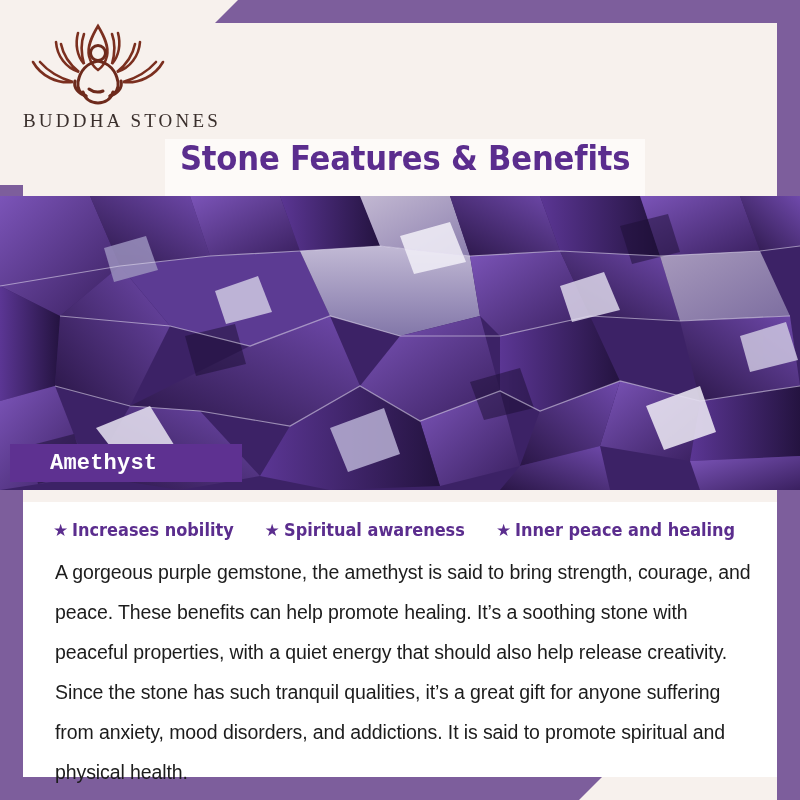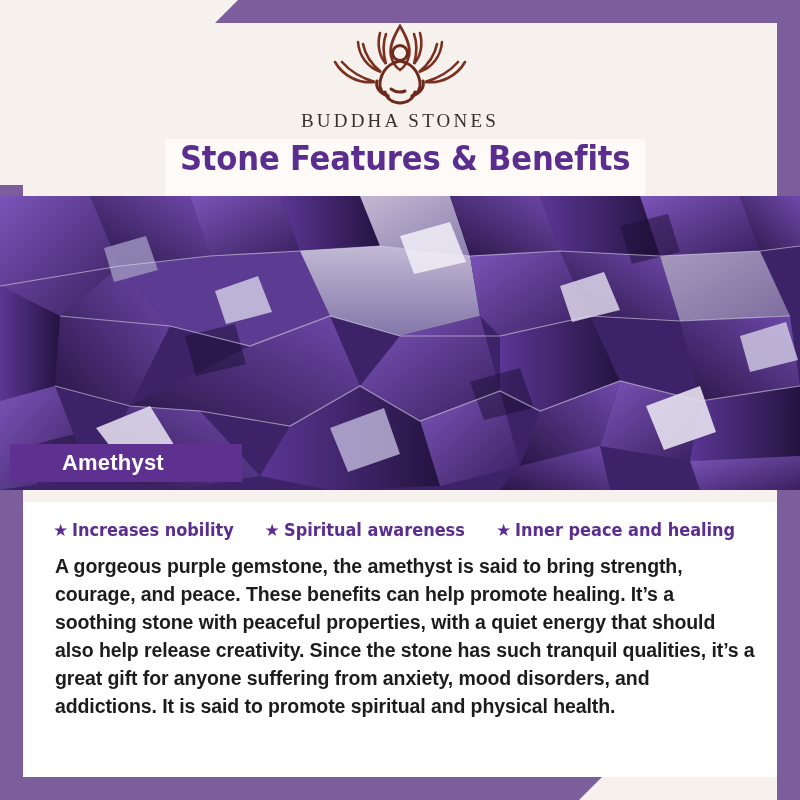--- a/index.html
+++ b/index.html
@@ -59,21 +59,20 @@
 
   
   .header {
     position: absolute;
     top: 0;
     left: 23px;
     right: 23px;
     height: 140px;
     display: flex;
     flex-direction: column;
-    align-items: center;
     justify-content: flex-start;
     padding-top: 20px;
     box-sizing: border-box;
   }
   .logo-mark {
     width: 150px;
     height: 88px;
     display: block;
   }
   .brand-name {
@@ -128,24 +127,24 @@
     left: 10px;
     bottom: 8px;
     width: 232px;
     height: 38px;
     background: #5e3191;
     display: flex;
     align-items: center;
   }
   .stone-banner-label {
     color: #ffffff;
-    font-family: Liberation Sans, sans-serif;
+    font-family: Liberation Mono, monospace;
     font-weight: bold;
     font-size: 22px;
-    margin-left: 52px;
+    margin-left: 40px;
     letter-spacing: 0.2px;
     text-align: right;
   }
 
   
   .content-card {
     position: absolute;
     top: 502px;
     left: 23px;
     width: 754px;
@@ -178,23 +177,23 @@
     font-family: "DejaVu Sans", sans-serif;
     font-weight: bold;
     font-size: 17px;
     transform: scaleX(0.95);
     transform-origin: left center;
   }
   .body-text {
     margin: 4px 8px 0 18px;
     color: #1c1c1c;
     font-family: "Liberation Sans", sans-serif;
-    font-weight: bold;
+    font-weight: normal;
     font-size: 19.5px;
-    line-height: 28px;
+    line-height: 40px;
     letter-spacing: -0.1px;
   }
 </style>
 </head>
 <body>
 
 <div id="page">
 
   <div class="band-top"></div>
   <div class="band-right"></div>

